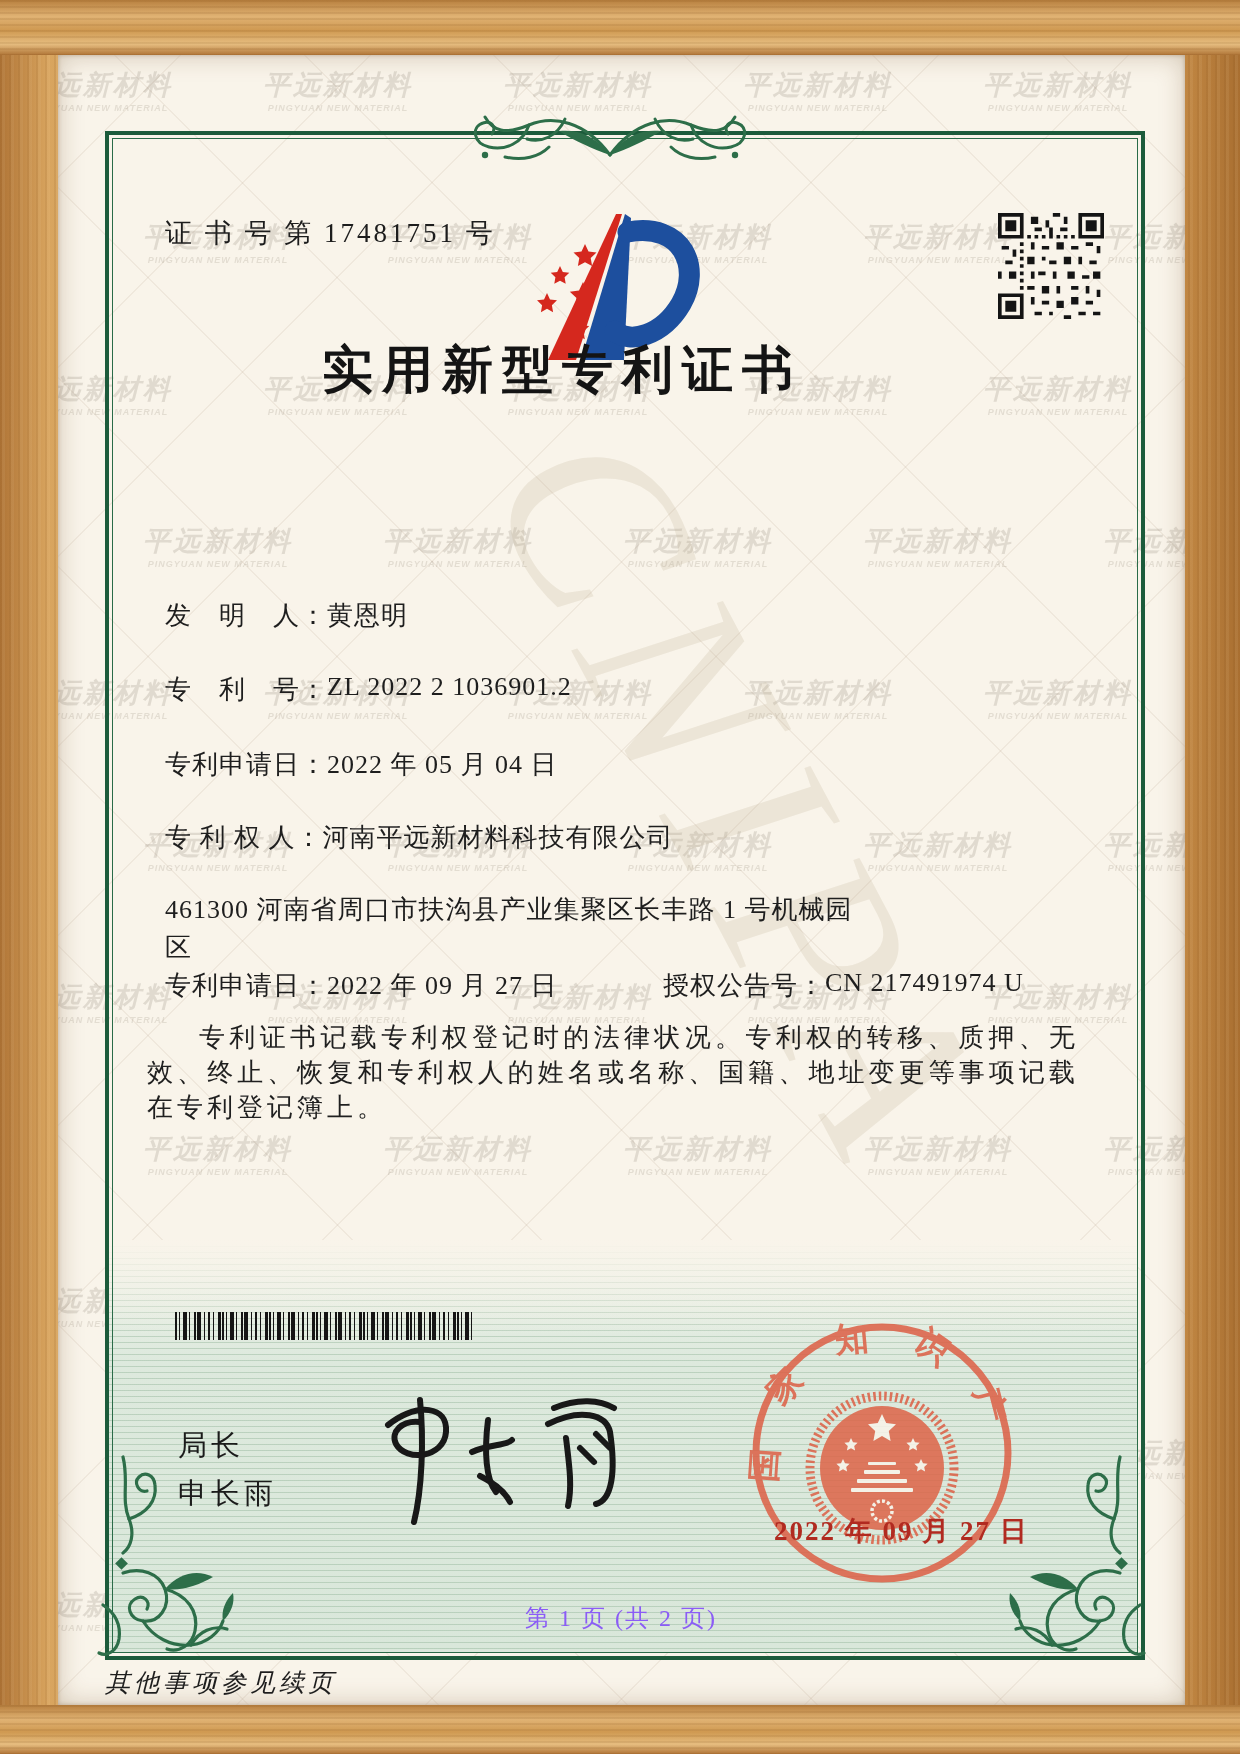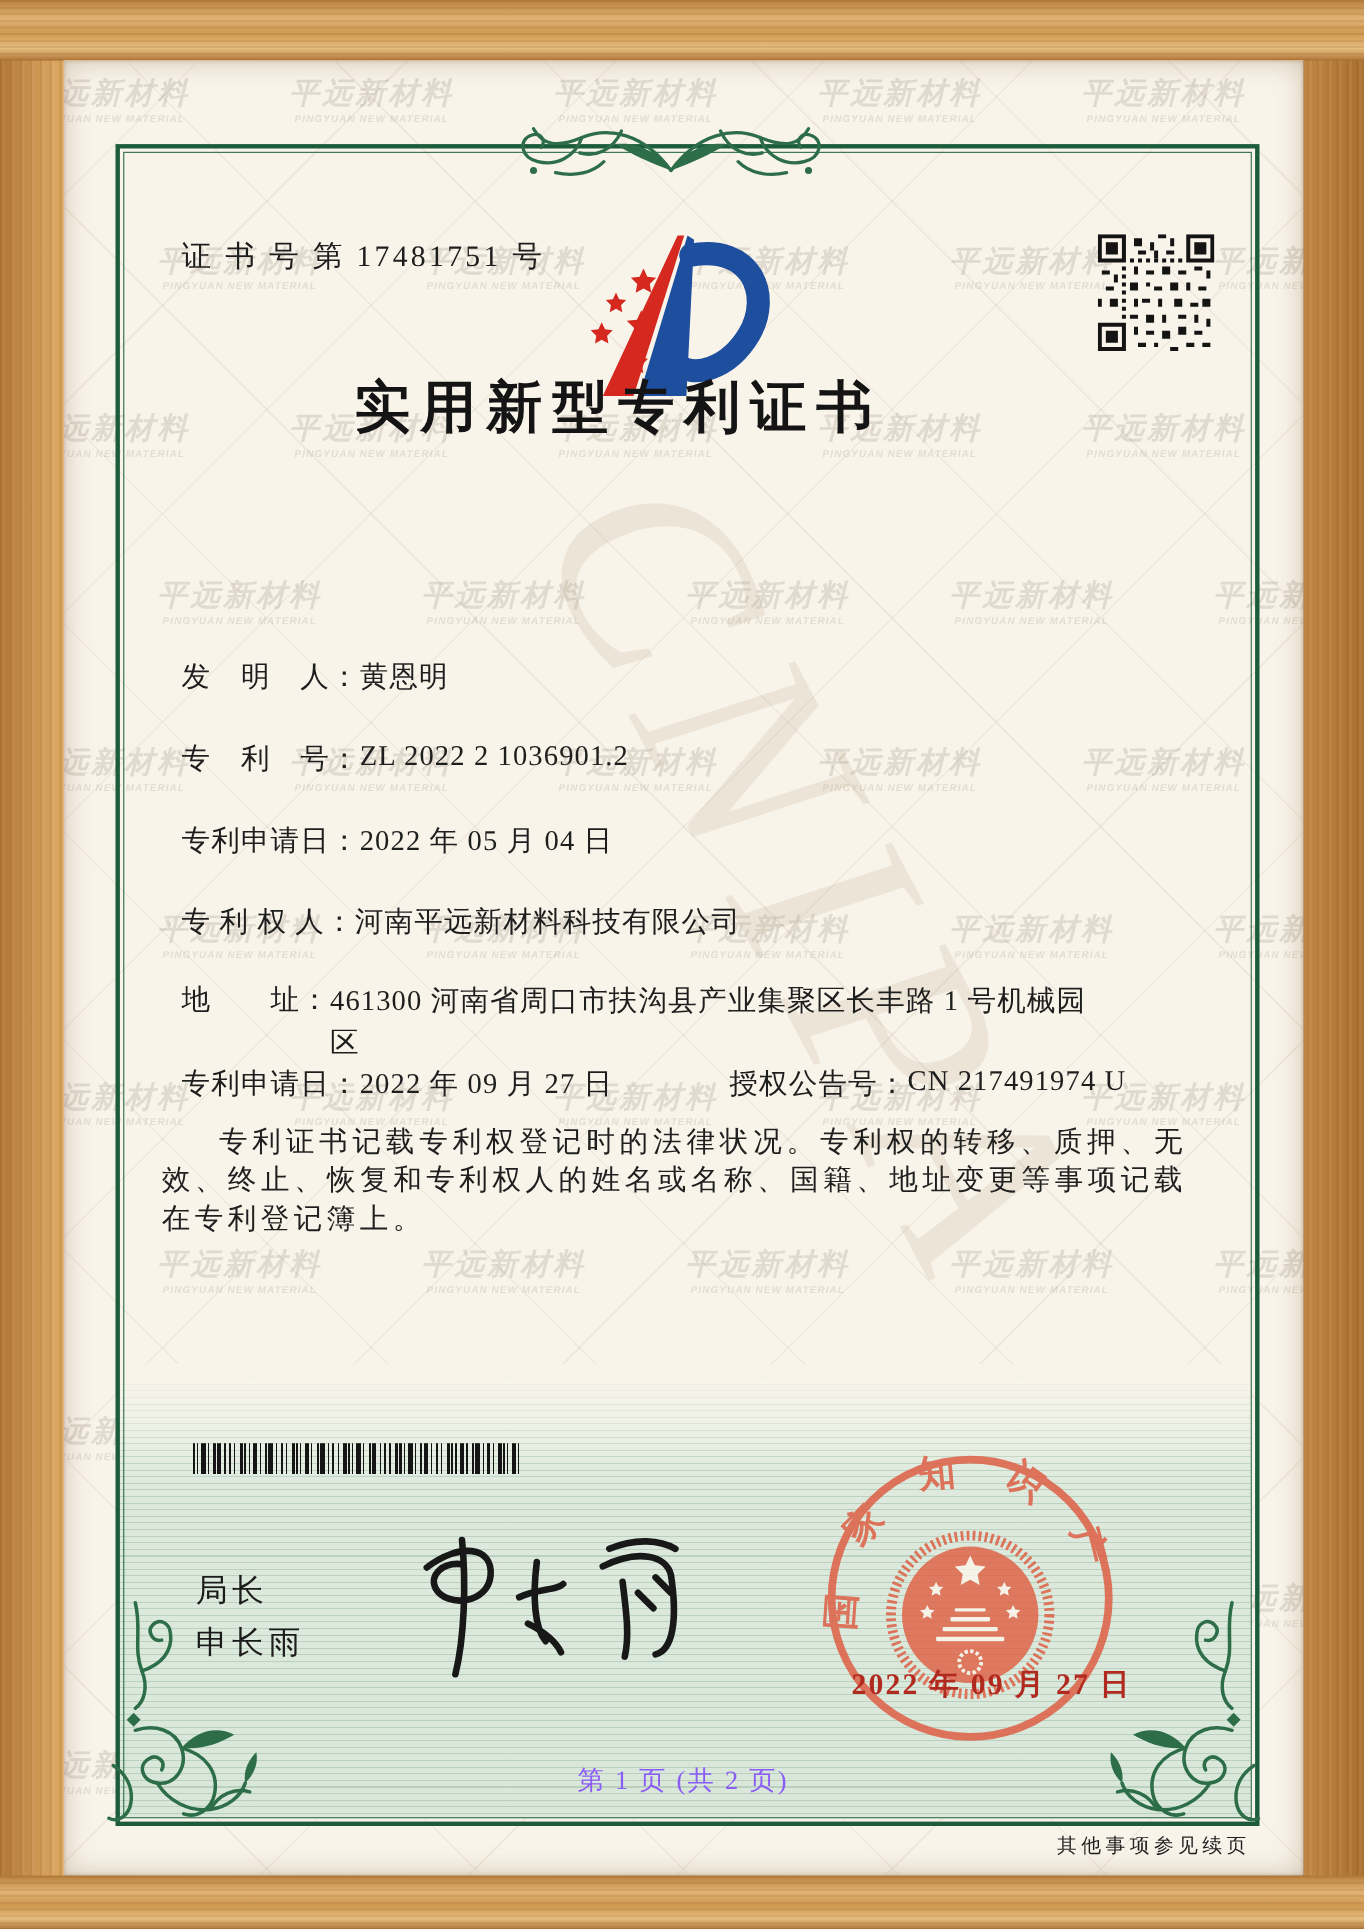--- a/index.html
+++ b/index.html
@@ -81,22 +81,22 @@
     font-family:"Liberation Sans","DejaVu Sans",sans-serif;font-size:29px;letter-spacing:4px;color:#1b1b1b;}
   .officer-title{top:1371px}.officer-name{top:1419px}
   .signature{position:absolute;left:310px;top:1335px;z-index:5;}
 
   .seal{position:absolute;left:689px;top:1263px;z-index:5;}
   .seal-date{position:absolute;left:716px;top:1458px;z-index:6;
     font-size:27px;letter-spacing:2px;color:#b12a20;font-weight:bold;}
 
   .pagination{position:absolute;left:47px;top:1547px;width:1032px;z-index:5;text-align:center;
     font-size:24px;letter-spacing:2px;color:#8b5cf6;}
-  .footnote{position:absolute;left:47px;top:1611px;width:1032px;z-index:5;text-align:right;
-    font-size:18px;letter-spacing:4px;color:#1e1e1e;}
+  .footnote{position:absolute;left:47px;top:1611px;width:1032px;z-index:5;text-align:left;
+    font-size:25px;letter-spacing:4px;color:#1e1e1e;font-style:italic;}
 </style>
 </head>
 <body>
 
 <div class="wood"></div>
 <div class="wood-top"></div>
 <div class="wood-bottom"></div>
 
 <div class="paper">
 
@@ -408,21 +408,20 @@
   </div>
   <div class="field f3">
     <span class="lab">专利申请日：</span>
     <span class="val">2022 年 05 月 04 日</span>
   </div>
   <div class="field f4">
     <span class="lab">专 利 权 人：</span>
     <span class="val">河南平远新材料科技有限公司</span>
   </div>
   <div class="field f5">
-    <span class="lab">地　　址：</span>
     <span class="val">461300 河南省周口市扶沟县产业集聚区长丰路 1 号机械园区</span>
   </div>
   <div class="field grant">
     <span class="lab">专利申请日：</span>
     <span class="val">2022 年 09 月 27 日</span>
   </div>
   <div class="grant2">
     <span class="lab">授权公告号：</span>
     <span class="val">CN 217491974 U</span>
   </div>

